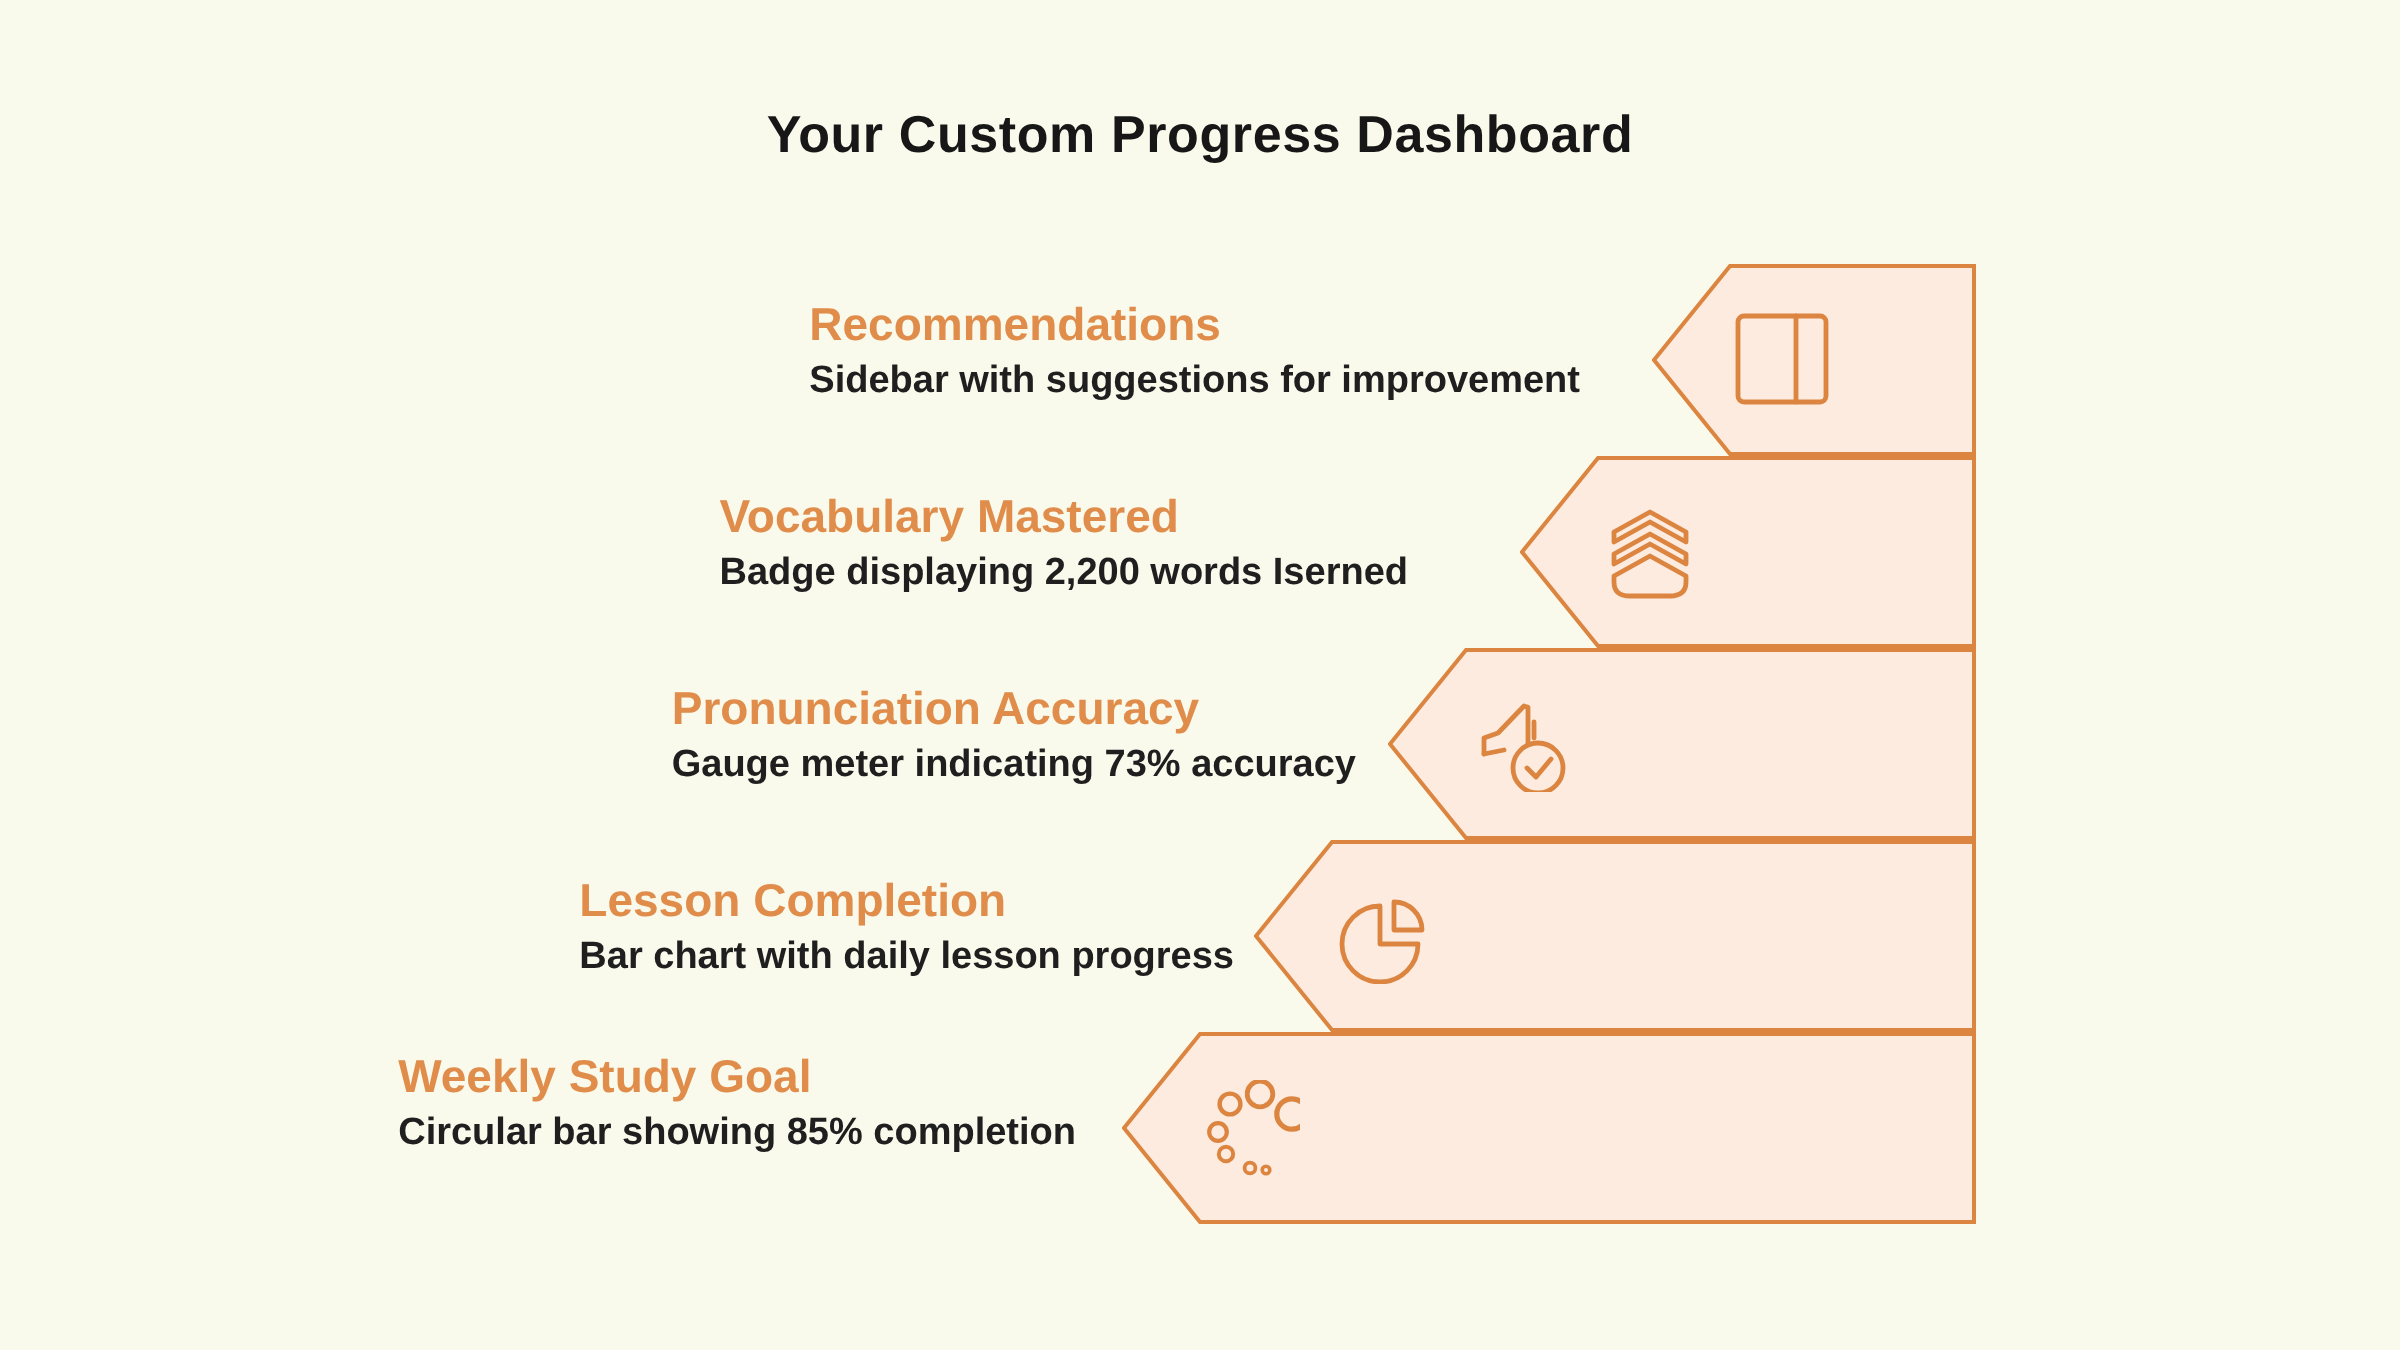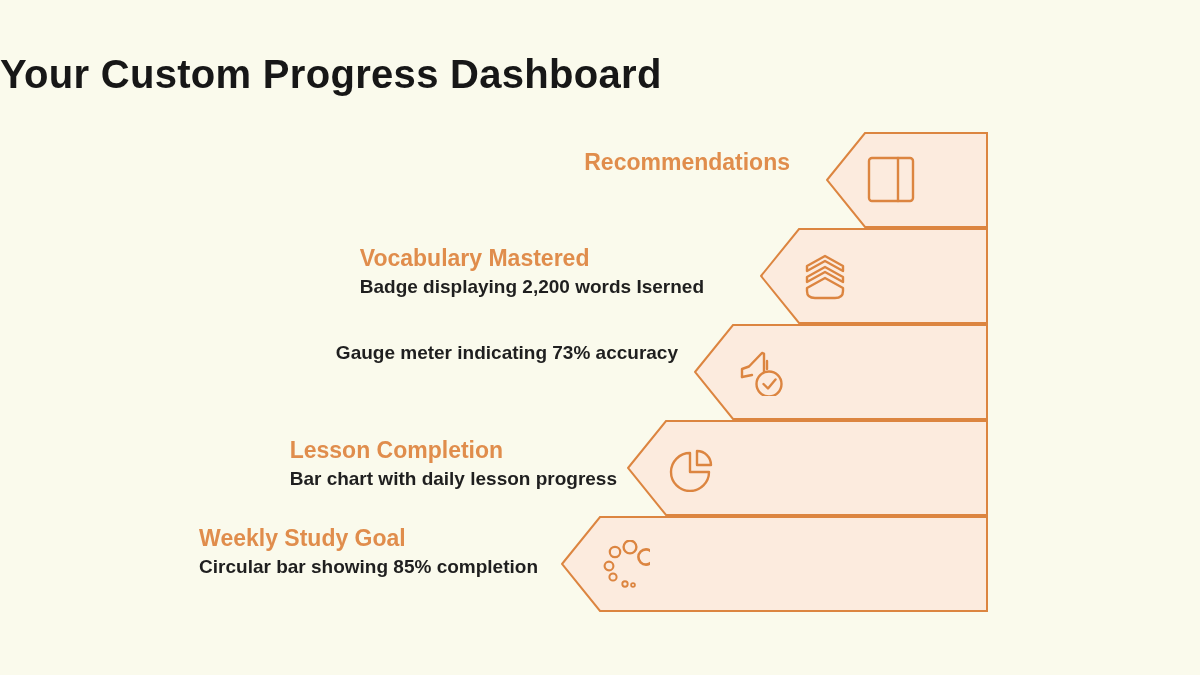--- a/index.html
+++ b/index.html
@@ -7,21 +7,22 @@
     width: 1200px; height: 675px;
     position: relative;
     overflow: hidden;
     background: var(--background, #FAFAEC);
     font-family: "Liberation Sans", sans-serif;
   }
   .main-title {
     position: absolute;
     top: 52px; left: 0; width: 100%;
     margin: 0;
-    font-size: 40px;
+    text-align: center;
+    font-size: 26px;
     font-weight: 700;
     color: #171717;
     letter-spacing: 0.3px;
   }
   .banner-svg { position: absolute; display: block; }
   .banner-shape {
     fill: var(--banner-fill, #FCEBDE);
     stroke: var(--banner-stroke, #DC8540);
     stroke-width: 2;
     stroke-linejoin: miter;
@@ -59,20 +60,21 @@
 <div>
   <svg class="banner-svg" style="left:826px; top:132px;" width="162" height="96" viewBox="0 0 162 96">
     <polygon class="banner-shape" points="1,48 39,1 161,1 161,95 39,95"></polygon>
   </svg>
   <svg class="icon-svg" style="left:867px; top:156px;" viewBox="0 0 48 48">
     <rect x="2" y="2" width="44" height="43" rx="3"></rect>
     <line x1="31" y1="2" x2="31" y2="45"></line>
   </svg>
   <div class="text-block" style="top:147px; right:410px;">
     <div class="item-title">Recommendations</div>
+    <div class="item-desc">Sidebar with suggestions for improvement</div>
   </div>
 </div>
 
 <div>
   <svg class="banner-svg" style="left:760px; top:228px;" width="228" height="96" viewBox="0 0 228 96">
     <polygon class="banner-shape" points="1,48 39,1 227,1 227,95 39,95"></polygon>
   </svg>
   <svg class="icon-svg" style="left:801px; top:252px;" viewBox="0 0 48 48" stroke-width="2">
     <path d="M6 14 L24 4 L42 14 L42 19 L24 9 L6 19 Z"></path>
     <path d="M6 25 L24 15 L42 25 L42 30 L24 20 L6 30 Z"></path>
@@ -89,20 +91,21 @@
     <polygon class="banner-shape" points="1,48 39,1 293,1 293,95 39,95"></polygon>
   </svg>
   <svg class="icon-svg" style="left:735px; top:348px;" viewBox="0 0 48 48" stroke-width="2.2">
     <path d="M7 29 L7 21 L14 18.5 L27 5 L29 5.6 L29 25"></path>
     <path d="M7 29 L17 27"></path>
     <line x1="32" y1="13" x2="32" y2="21"></line>
     <circle class="check-badge" cx="34" cy="36" r="12.5"></circle>
     <path d="M28.5 36 L33 40.5 L40.5 31.5"></path>
   </svg>
   <div class="text-block" style="top:339px; right:522px;">
+    <div class="item-title">Pronunciation Accuracy</div>
     <div class="item-desc">Gauge meter indicating 73% accuracy</div>
   </div>
 </div>
 
 <div>
   <svg class="banner-svg" style="left:627px; top:420px;" width="361" height="96" viewBox="0 0 361 96">
     <polygon class="banner-shape" points="1,48 39,1 360,1 360,95 39,95"></polygon>
   </svg>
   <svg class="icon-svg" style="left:668px; top:444px;" viewBox="0 0 48 48" stroke-width="2.2">
     <path d="M22 28 L22 9 A19 19 0 1 0 41 28 Z"></path>

